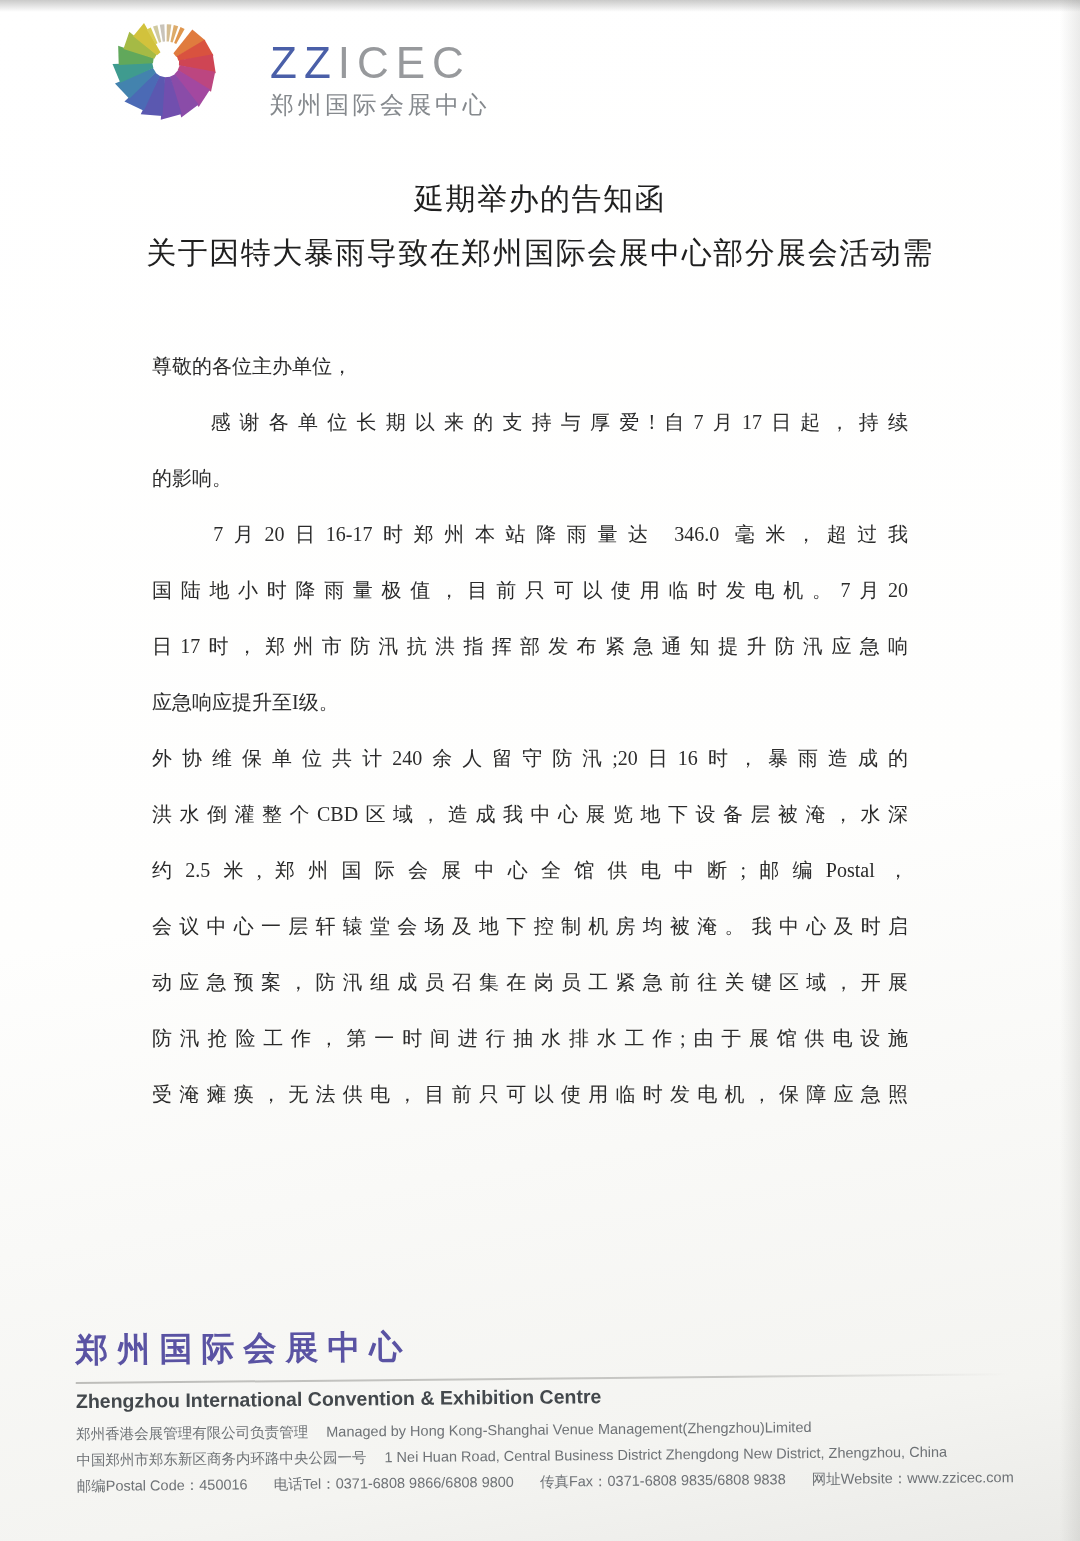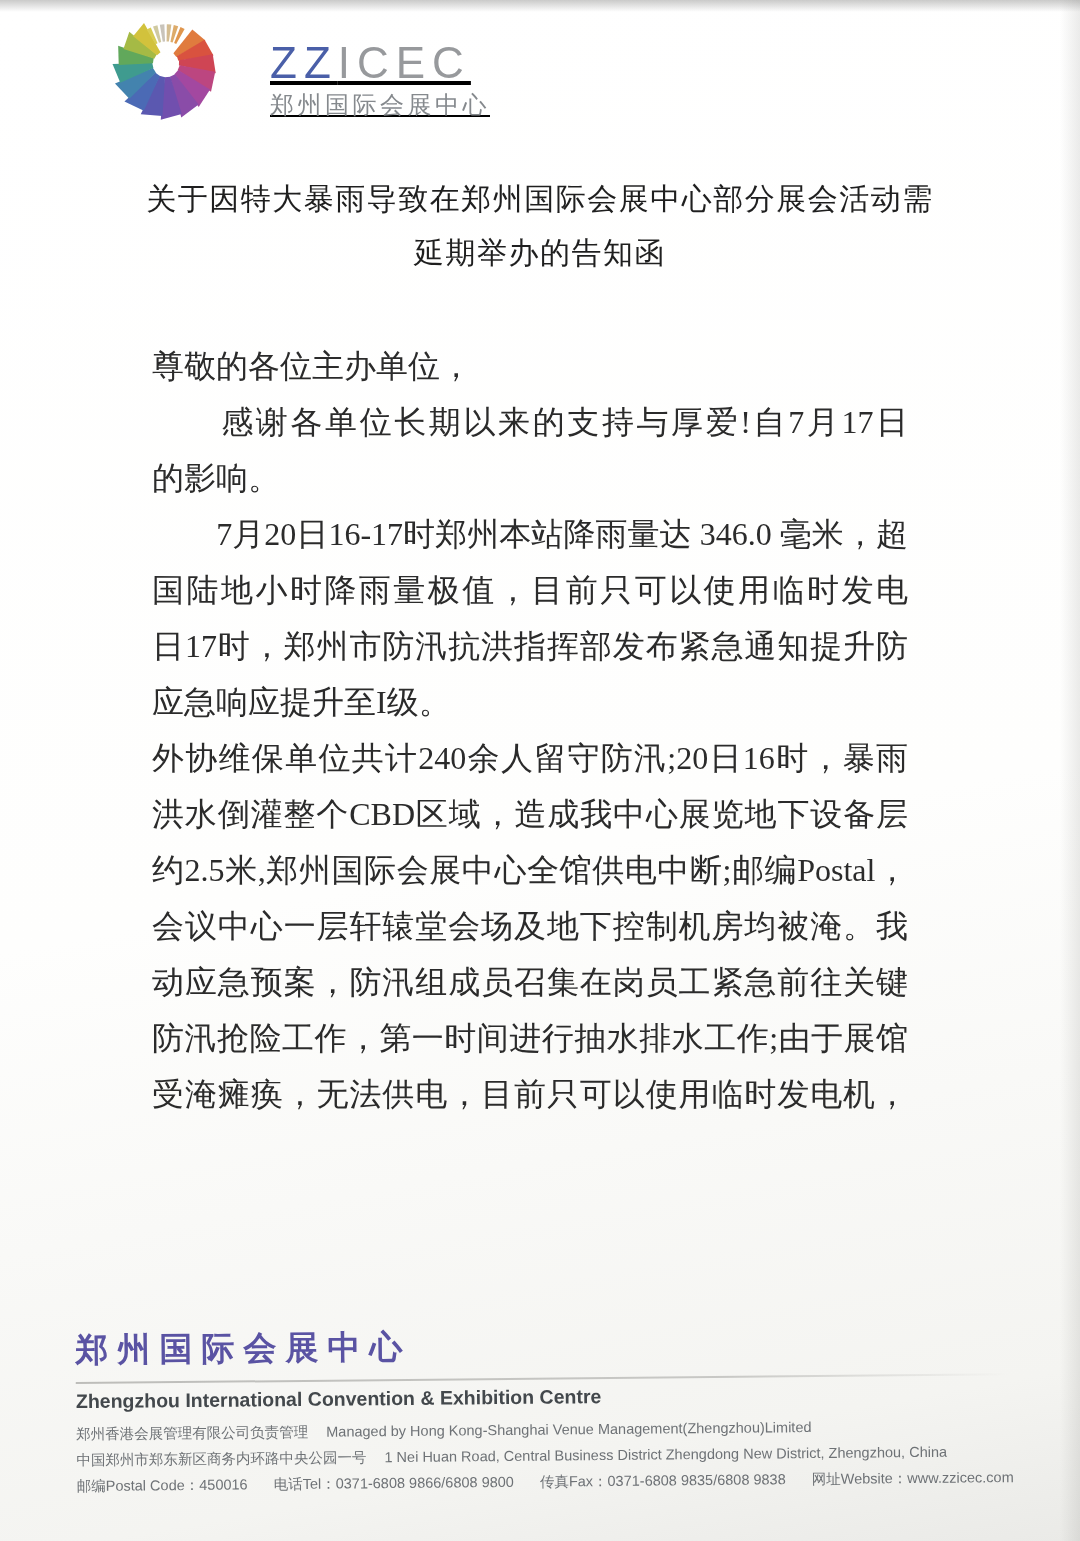--- a/index.html
+++ b/index.html
@@ -7,33 +7,33 @@
   .page{position:absolute;inset:0;width:1080px;height:1541px;
     background:linear-gradient(170deg,#ffffff 0%,#fefefd 55%,#f4f4f1 90%,#eaeae7 100%);}
   .page::before{content:"";position:absolute;left:0;right:0;top:0;height:12px;
     background:linear-gradient(180deg,rgba(90,90,88,.32),rgba(90,90,88,0));pointer-events:none;}
   .page::after{content:"";position:absolute;top:0;right:0;bottom:0;width:20px;
     background:linear-gradient(90deg,rgba(130,130,126,0),rgba(130,130,126,.16));pointer-events:none;}
 
   
   .logo-row{position:absolute;left:82px;top:20px;display:flex;align-items:flex-start;}
   .logo-icon{width:172px;height:106px;flex:0 0 auto;}
-  .logo-text{margin-left:16px;padding-top:21px;font-family:"Liberation Sans","DejaVu Sans",sans-serif;text-decoration:underline;}
+  .logo-text{margin-left:16px;padding-top:21px;font-family:"Liberation Sans","DejaVu Sans",sans-serif;}
   .brand{font-size:44px;font-weight:400;letter-spacing:7px;line-height:1;}
   .brand .zz{color:#4a5fa8;}
   .brand .icec{color:#97999c;}
   .brand-cn{margin-top:7px;font-size:24px;color:#85898d;letter-spacing:3.5px;line-height:1.1;}
 
   
   .title{position:absolute;left:0;right:0;top:172px;text-align:center;
     font-size:30px;line-height:54px;color:#1f1f1f;letter-spacing:1.5px;}
 
   
   .doc-body{position:absolute;left:152px;top:338px;width:756px;color:#2b2b2b;}
-  .doc-body .line{height:56px;line-height:56px;font-size:32px;white-space:nowrap;}
+  .doc-body .line{height:56px;line-height:56px;font-size:20px;white-space:nowrap;}
   .doc-body .line.fill{white-space:normal;text-align:justify;text-align-last:justify;
     text-justify:inter-character;overflow:hidden;}
 
   
   .footer{position:absolute;left:0;top:1325px;width:1080px;height:210px;
     transform:rotate(-0.55deg);transform-origin:8% 40%;
     font-family:"Liberation Sans","DejaVu Sans",sans-serif;}
   .f-cn{position:absolute;left:76px;top:8px;font-size:33px;font-weight:700;
     color:#5a53a3;letter-spacing:9px;line-height:1;}
   .f-line{position:absolute;left:76px;top:57px;width:932px;height:2px;
@@ -77,22 +77,22 @@
           <path d="M -1.2 -22 L 1.2 -22 L 2.4 -40 L -2.4 -40 Z" transform="translate(88 44) rotate(25.5)" fill="#e0964e"></path>
         </g>
     </svg>
     <div class="logo-text">
       <div class="brand"><span class="zz">ZZ</span><span class="icec">ICEC</span></div>
       <div class="brand-cn">郑州国际会展中心</div>
     </div>
   </header>
 
   <div class="title">
+    <div>延期举办的告知函</div>
     <div>关于因特大暴雨导致在郑州国际会展中心部分展会活动需</div>
-    <div>延期举办的告知函</div>
   </div>
 
   <main class="doc-body">
       <div class="line">尊敬的各位主办单位，</div>
       <div class="line fill">　　感谢各单位长期以来的支持与厚爱!自7月17日起，持续</div>
       <div class="line">的影响。</div>
       <div class="line fill">　　7月20日16-17时郑州本站降雨量达 346.0 毫米，超过我</div>
       <div class="line fill">国陆地小时降雨量极值，目前只可以使用临时发电机。7月20</div>
       <div class="line fill">日17时，郑州市防汛抗洪指挥部发布紧急通知提升防汛应急响</div>
       <div class="line">应急响应提升至I级。</div>

